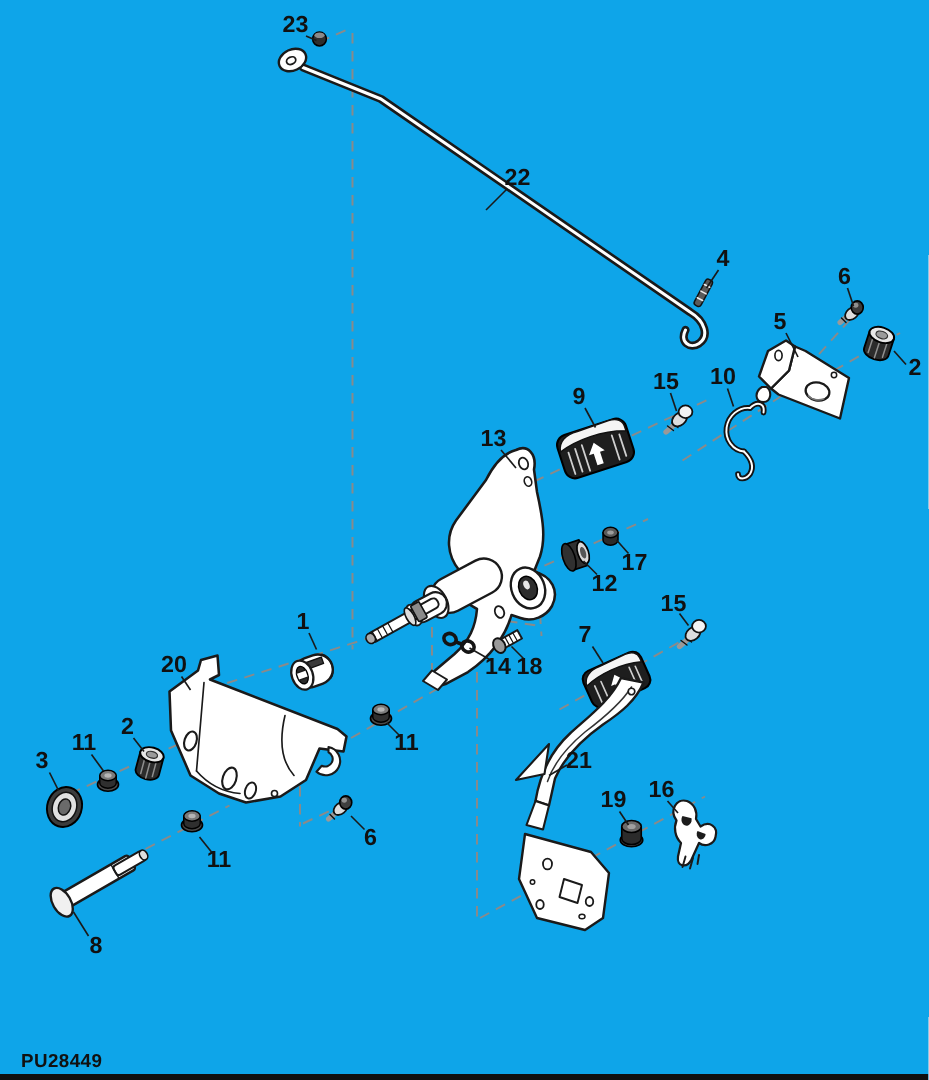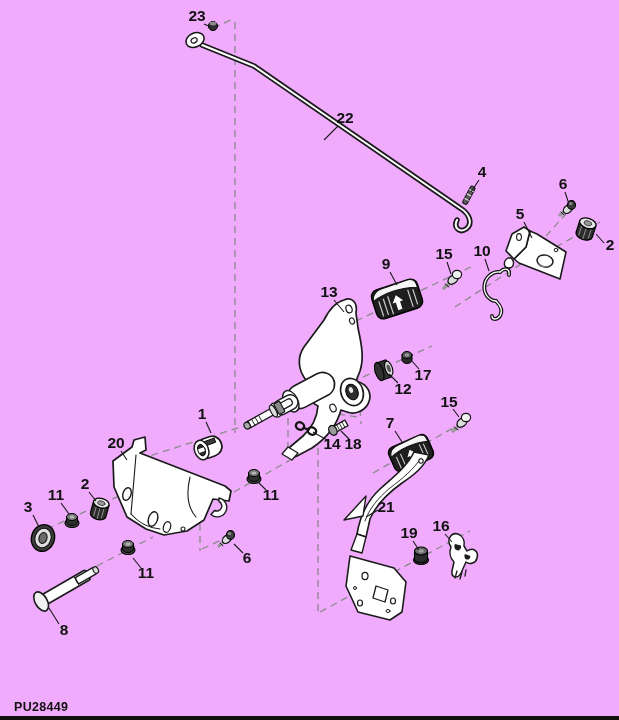--- a/index.html
+++ b/index.html
@@ -1,17 +1,17 @@
 <!DOCTYPE html>
 <html><head>
 <meta charset="utf-8">
 <style>
   html,body{margin:0;padding:0;background:#e8e8e8;}
   .stage{
-    position:relative;width:619px;height:720px;background:#f0abfc;
+    position:relative;width:619px;height:720px;background:#0ea5e9;
     font-family:"Liberation Sans", sans-serif;overflow:hidden;margin:0 auto;
   }
   svg{display:block}
   .callout-text{
     font-family:"Liberation Sans", sans-serif;
     font-weight:bold;font-size:15.5px;fill:#111111;
   }
   .figure-code{
     font-family:"Liberation Sans", sans-serif;
     font-weight:bold;font-size:12.5px;fill:#111111;letter-spacing:.3px;

